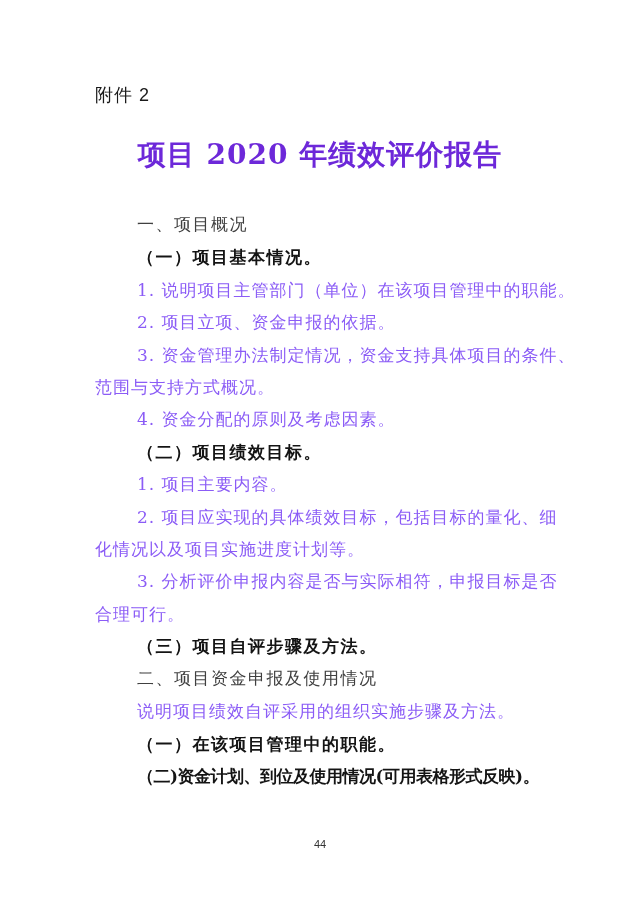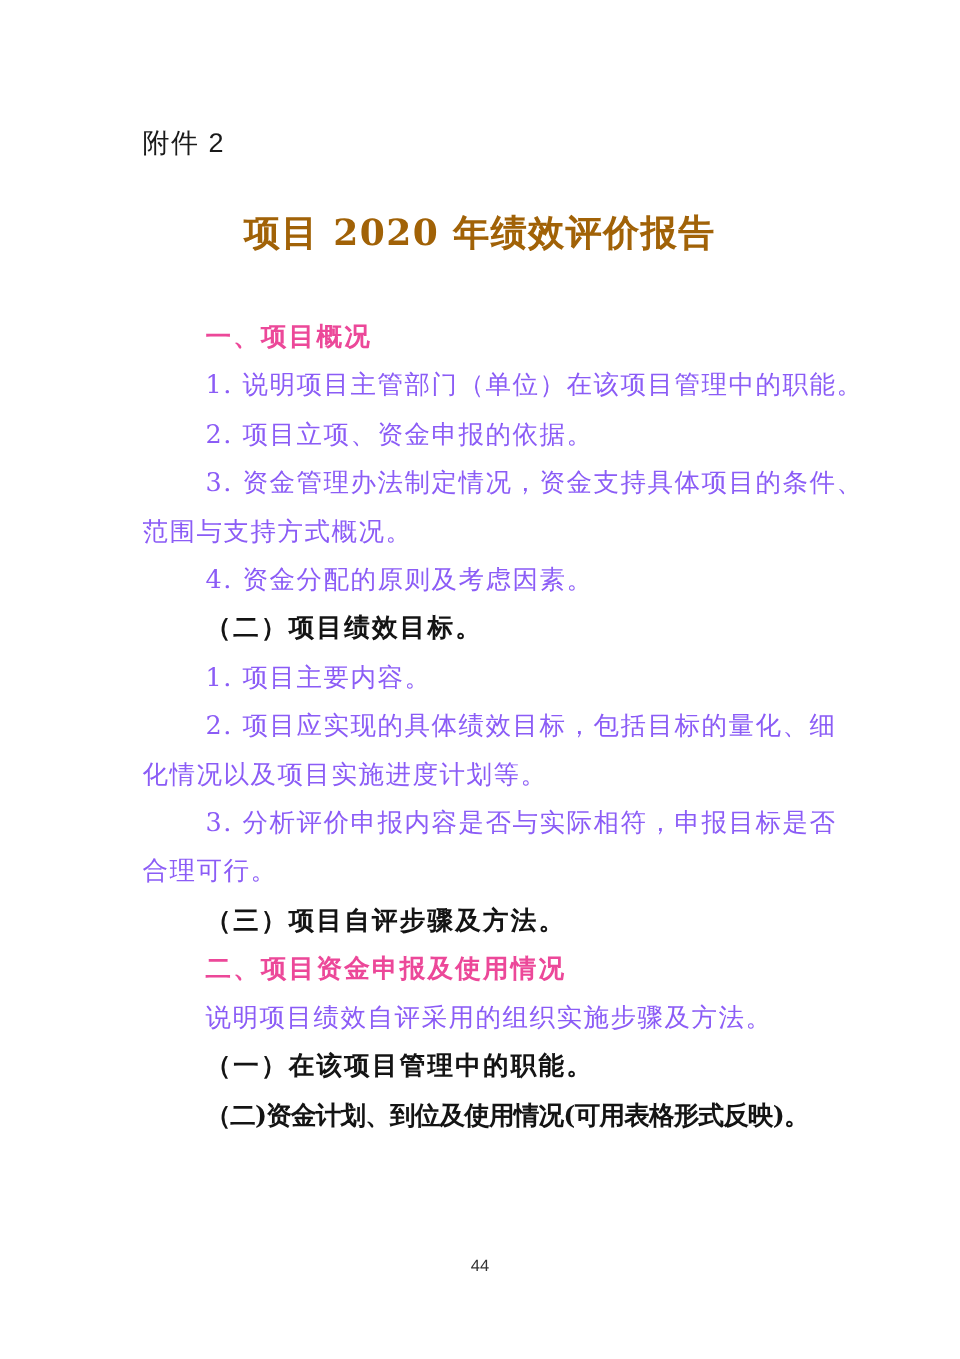--- a/index.html
+++ b/index.html
@@ -25,48 +25,48 @@
     letter-spacing: 1px;
     font-family: "Liberation Sans", "DejaVu Sans", sans-serif;
     color: #1a1a1a;
   }
   .title {
     position: absolute;
     top: 138px;
     left: 0;
     right: 0;
     text-align: center;
-    font-size: 24px;
+    font-size: 28px;
     line-height: 34px;
     font-weight: 700;
     letter-spacing: 1px;
     font-family: "DejaVu Serif", "Liberation Serif", serif;
-    color: #a16207;
+    color: #6d28d9;
   }
   .content {
     position: absolute;
     top: 209px;
     left: 95px;
     width: 473px;
   }
   .line {
     font-size: 17px;
     line-height: 32.4px;
     letter-spacing: 1px;
     white-space: nowrap;
     color: #8b5cf6;
   }
   .indent {
     text-indent: 42px;
   }
   .h1 {
-    font-weight: 700;
+    font-weight: 400;
     letter-spacing: 1.5px;
     font-family: "Liberation Sans", "DejaVu Sans", sans-serif;
-    color: #ec4899;
+    color: #404040;
   }
   .h2 {
     font-weight: 700;
     letter-spacing: 1.5px;
     font-family: "DejaVu Serif", "Liberation Serif", serif;
     color: #141414;
   }
   .body-line {
     font-weight: 400;
   }
@@ -88,20 +88,21 @@
 <body>
 
 <div class="page">
 
   <div class="attachment">附件 2</div>
 
   <div class="title">项目 2020 年绩效评价报告</div>
 
   <div class="content">
     <div class="line h1 indent">一、项目概况</div>
+    <div class="line h2 indent">（一）项目基本情况。</div>
     <div class="line body-line indent">1. 说明项目主管部门（单位）在该项目管理中的职能。</div>
     <div class="line body-line indent">2. 项目立项、资金申报的依据。</div>
     <div class="line body-line indent">3. 资金管理办法制定情况，资金支持具体项目的条件、</div>
     <div class="line body-line">范围与支持方式概况。</div>
     <div class="line body-line indent">4. 资金分配的原则及考虑因素。</div>
     <div class="line h2 indent">（二）项目绩效目标。</div>
     <div class="line body-line indent">1. 项目主要内容。</div>
     <div class="line body-line indent">2. 项目应实现的具体绩效目标，包括目标的量化、细</div>
     <div class="line body-line">化情况以及项目实施进度计划等。</div>
     <div class="line body-line indent">3. 分析评价申报内容是否与实际相符，申报目标是否</div>

